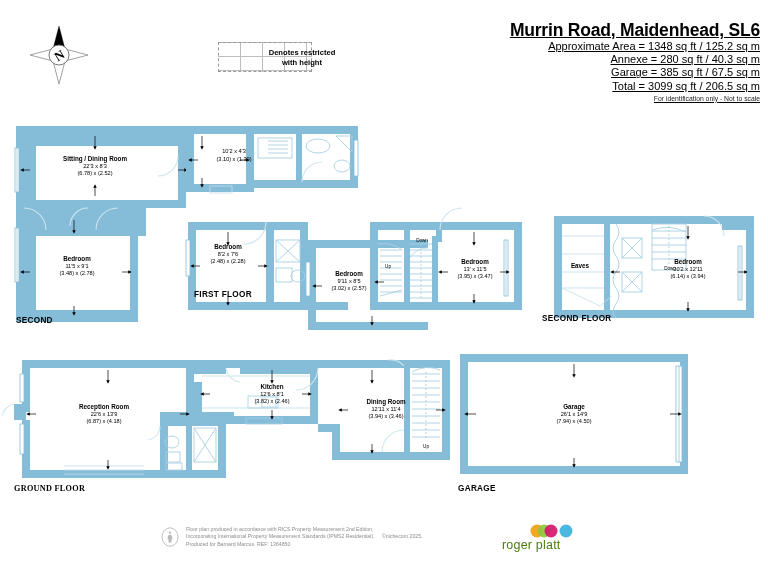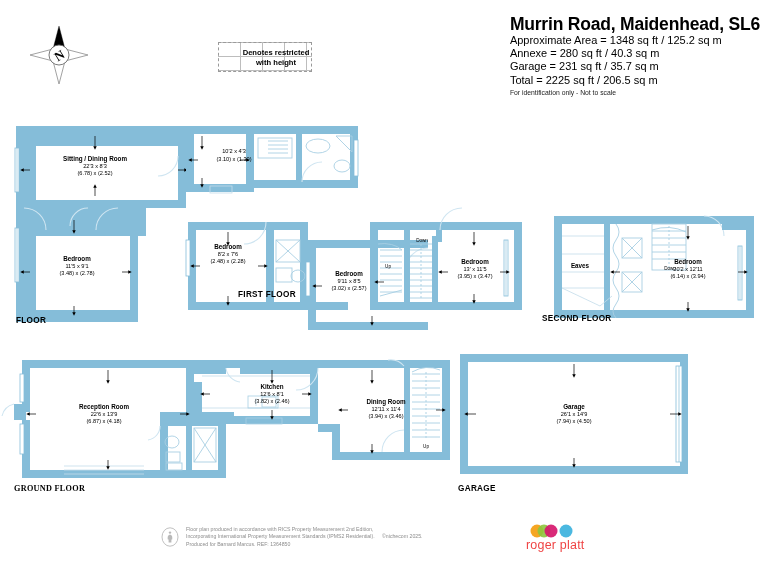--- a/index.html
+++ b/index.html
@@ -4,56 +4,56 @@
 <style>
   html,body{margin:0;padding:0;}
   body{
     width:768px;height:576px;background:#ffffff;overflow:hidden;
     font-family:"Liberation Sans", sans-serif;color:#000;
     position:relative;
   }
   #plan{position:absolute;left:0;top:0;width:768px;height:576px;}
 
   
-  .hdr{position:absolute;right:8px;top:14px;text-align:left;}
+  .hdr{position:absolute;right:8px;top:20px;text-align:right;text-decoration:underline;}
   .hdr-title{font-size:17.5px;font-weight:bold;letter-spacing:-0.2px;line-height:20px;}
   .hdr-line{font-size:11px;line-height:13.2px;}
   .hdr-note{font-size:6.8px;color:#222;margin-top:2px;}
 
   
   .key-box{
     position:absolute;left:218px;top:42px;width:92px;height:28px;
     border:1px dashed #9a9a9a;
     background:
       repeating-linear-gradient(to right, transparent 0 21px, #bdbdbd 21px 22px),
       repeating-linear-gradient(to bottom, transparent 0 13px, #bdbdbd 13px 14px);
   }
   .key-txt{
-    position:absolute;left:202px;top:48px;width:92px;text-align:center;
+    position:absolute;left:228px;top:48px;width:92px;text-align:center;
     font-size:7.6px;font-weight:bold;line-height:9.5px;padding-left:28px;
   }
 
   
   .compass{position:absolute;left:28px;top:24px;width:62px;height:62px;}
 
   
   .flabel{position:absolute;font-size:8.2px;font-weight:bold;letter-spacing:0.3px;}
 
   
   .room{position:absolute;text-align:center;line-height:7.6px;}
   .room .nm{font-size:6.3px;font-weight:bold;display:block;}
   .room .d1{font-size:5.6px;display:block;}
   .room .d2{font-size:5.6px;display:block;}
   .tiny{position:absolute;font-size:4.6px;text-align:center;}
 
   
   .foot{position:absolute;left:186px;top:526px;font-size:5.2px;color:#8d8d8d;line-height:7.4px;width:310px;}
   .foot-i{position:absolute;left:160px;top:527px;width:20px;height:20px;}
   .logo{position:absolute;left:528px;top:523px;}
-  .logo-txt{position:absolute;left:526px;top:538px;font-size:12.5px;color:#ef4444;letter-spacing:0.2px;}
+  .logo-txt{position:absolute;left:502px;top:538px;font-size:12.5px;color:#4d7c0f;letter-spacing:0.2px;}
 </style>
 </head>
 <body>
 
 <svg id="plan" viewBox="0 0 768 576" xmlns="http://www.w3.org/2000/svg">
   <defs>
     <style>
       .w{fill:#85bdd9;}
       .win{fill:#ffffff;stroke:#85bdd9;stroke-width:0.8;}
       .fx{fill:none;stroke:#a8cfe3;stroke-width:0.9;}
@@ -341,41 +341,41 @@
     <line class="ar" x1="574" y1="458" x2="574" y2="466" marker-end="url(#ah)"></line>
     <line class="ar" x1="476" y1="414" x2="466" y2="414" marker-end="url(#ah)"></line>
     <line class="ar" x1="670" y1="414" x2="680" y2="414" marker-end="url(#ah)"></line>
   </g>
 </svg>
 
 <div class="hdr">
   <div class="hdr-title">Murrin Road, Maidenhead, SL6</div>
   <div class="hdr-line">Approximate Area = 1348 sq ft / 125.2 sq m</div>
   <div class="hdr-line">Annexe = 280 sq ft / 40.3 sq m</div>
-  <div class="hdr-line">Garage = 231 sq ft / 35.7 sq m</div>
-  <div class="hdr-line">Total = 2225 sq ft / 206.5 sq m</div>
+  <div class="hdr-line">Garage = 385 sq ft / 67.5 sq m</div>
+  <div class="hdr-line">Total = 3099 sq ft / 206.5 sq m</div>
   <div class="hdr-note">For identification only - Not to scale</div>
 </div>
 
 <div class="key-box"></div>
 <div class="key-txt">
   <span>Denotes restricted</span><br>
   <span>with height</span>
 </div>
 
 <svg class="compass" viewBox="0 0 62 62">
   <path d="M31,2 L37,25 L60,31 L37,37 L31,60 L25,37 L2,31 L25,25 Z" fill="#ffffff" stroke="#8a8a8a" stroke-width="0.8"></path>
   <path d="M31,2 L37,25 L31,31 Z" fill="#000"></path>
   <path d="M31,2 L31,31 L25,25 Z" fill="#000"></path>
   <circle cx="31" cy="31" r="10" fill="#ffffff" stroke="#6a6a6a" stroke-width="0.9"></circle>
   <text x="31" y="36" text-anchor="middle" font-family="Liberation Serif, serif" font-size="13" font-weight="bold" fill="#000" transform="rotate(-32 31 31)">N</text>
 </svg>
 
-<div class="flabel" style="left:16px;top:316px;">FLOOR</div>
-<div class="flabel" style="left:194px;top:290px;margin-left:44px;">FIRST FLOOR</div>
+<div class="flabel" style="left:16px;top:316px;">SECOND</div>
+<div class="flabel" style="left:194px;top:290px;">FIRST FLOOR</div>
 <div class="flabel" style="left:542px;top:314px;">SECOND FLOOR</div>
 <div class="flabel" style="left:14px;top:484px;font-family:Liberation Serif, serif;">GROUND FLOOR</div>
 <div class="flabel" style="left:458px;top:484px;">GARAGE</div>
 
 <div class="room" style="left:40px;top:155px;width:110px;">
   <span class="nm">Sitting / Dining Room</span>
   <span class="d1">22'3 x 8'3</span>
   <span class="d2">(6.78) x (2.52)</span>
 </div>
 <div class="room" style="left:22px;top:255px;width:110px;">

